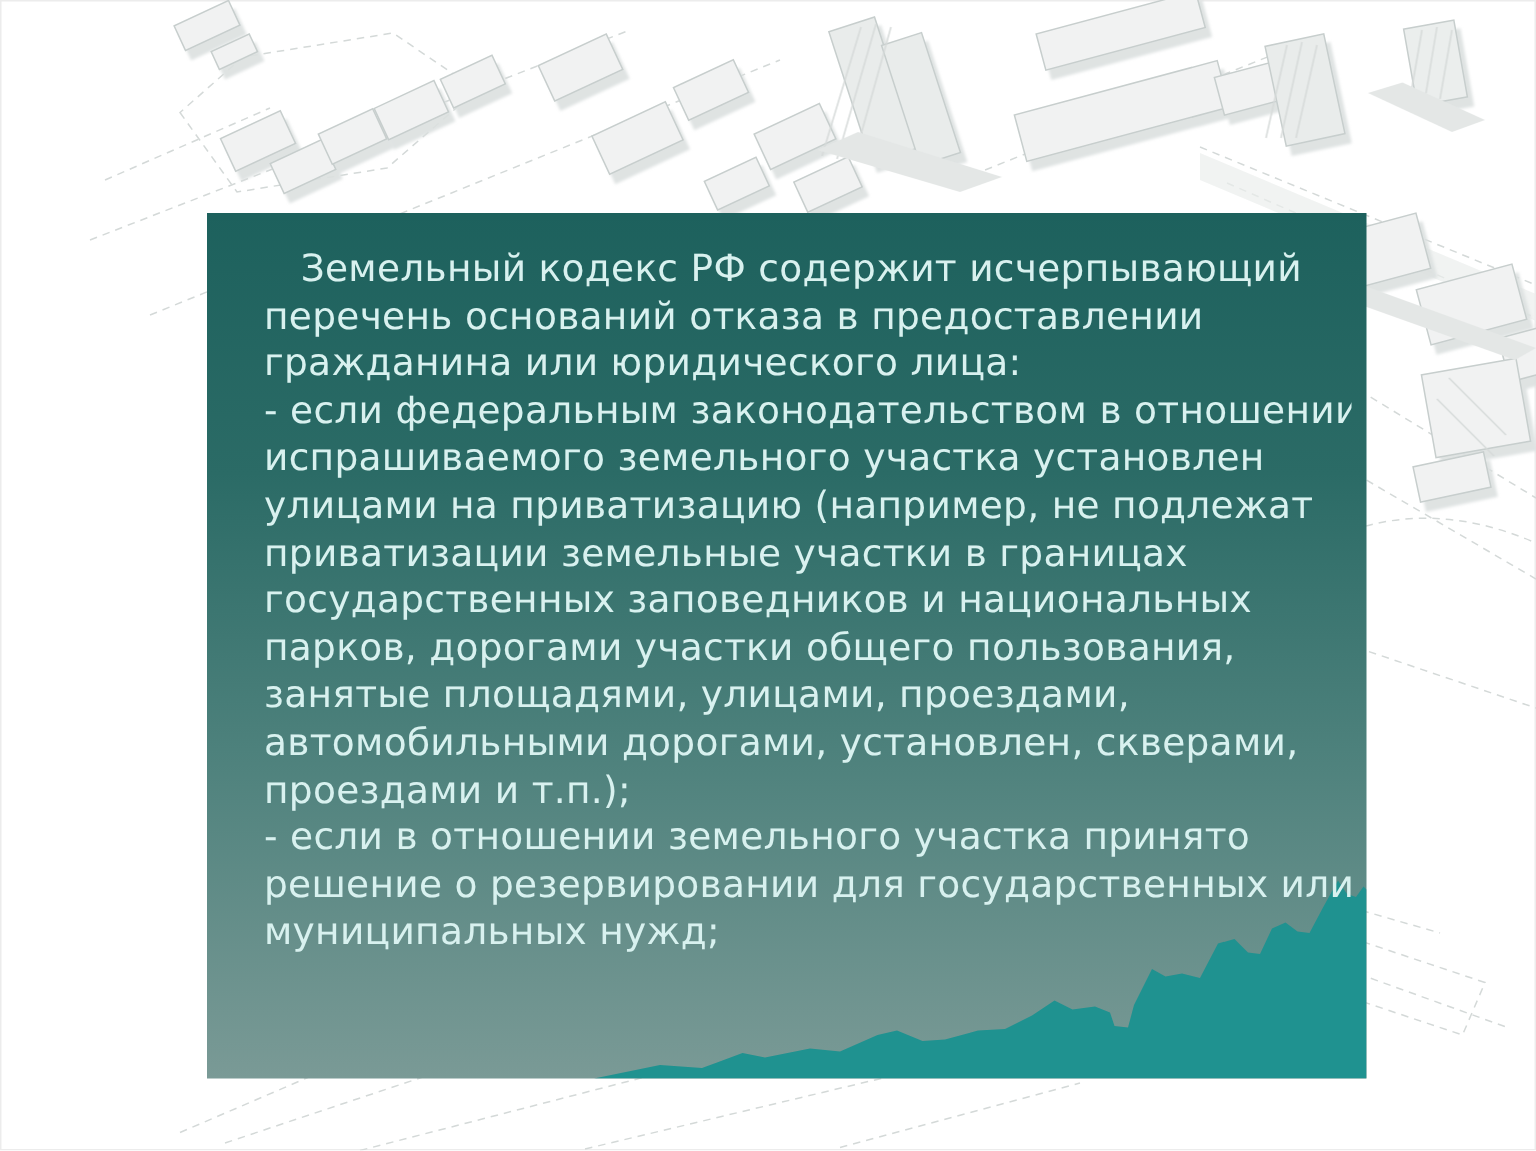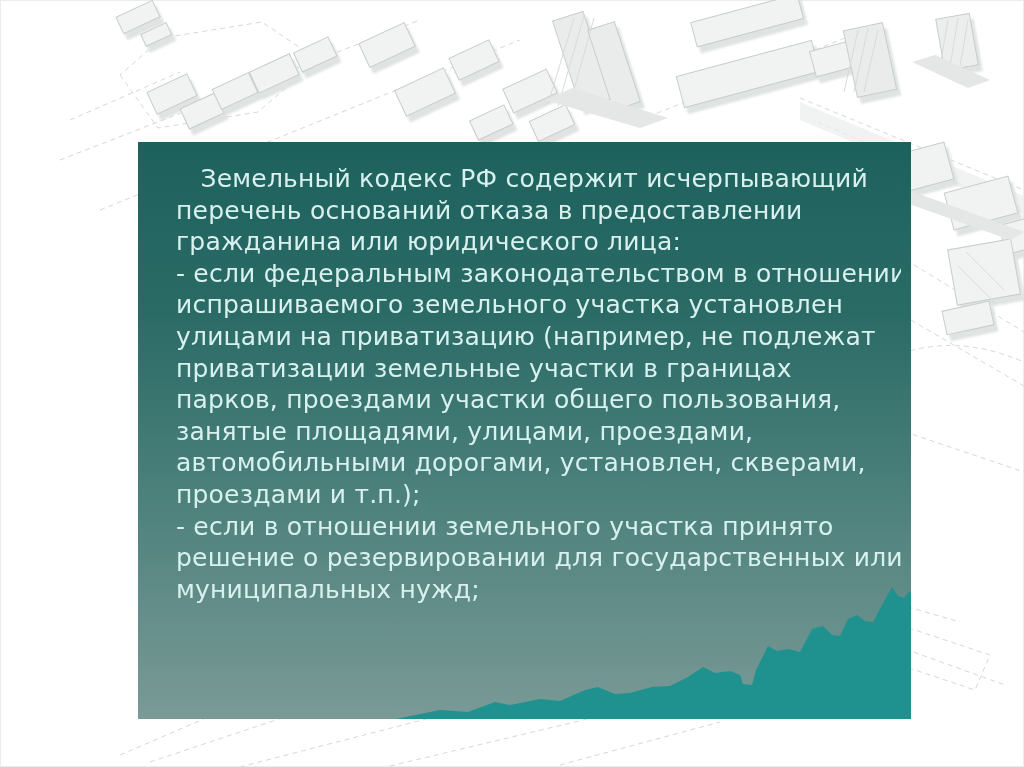--- a/index.html
+++ b/index.html
@@ -113,21 +113,22 @@
         L754,445 L760,454 L766,456 L771,449 L773,451 L773,577 Z"></path>
     </svg>
     <div class="slide-text">
         <div class="line">   Земельный кодекс РФ содержит исчерпывающий</div>
         <div class="line">перечень оснований отказа в предоставлении</div>
         <div class="line">гражданина или юридического лица:</div>
         <div class="line">- если федеральным законодательством в отношении</div>
         <div class="line">испрашиваемого земельного участка установлен</div>
         <div class="line">улицами на приватизацию (например, не подлежат</div>
         <div class="line">приватизации земельные участки в границах</div>
-        <div class="line">парков, проездами участки общего пользования,</div>
+        <div class="line">государственных заповедников и национальных</div>
+        <div class="line">парков, дорогами участки общего пользования,</div>
         <div class="line">занятые площадями, улицами, проездами,</div>
         <div class="line">автомобильными дорогами, установлен, скверами,</div>
         <div class="line">проездами и т.п.);</div>
         <div class="line">- если в отношении земельного участка принято</div>
         <div class="line">решение о резервировании для государственных или</div>
         <div class="line">муниципальных нужд;</div>
       </div>
   </div>
 
 </div>

